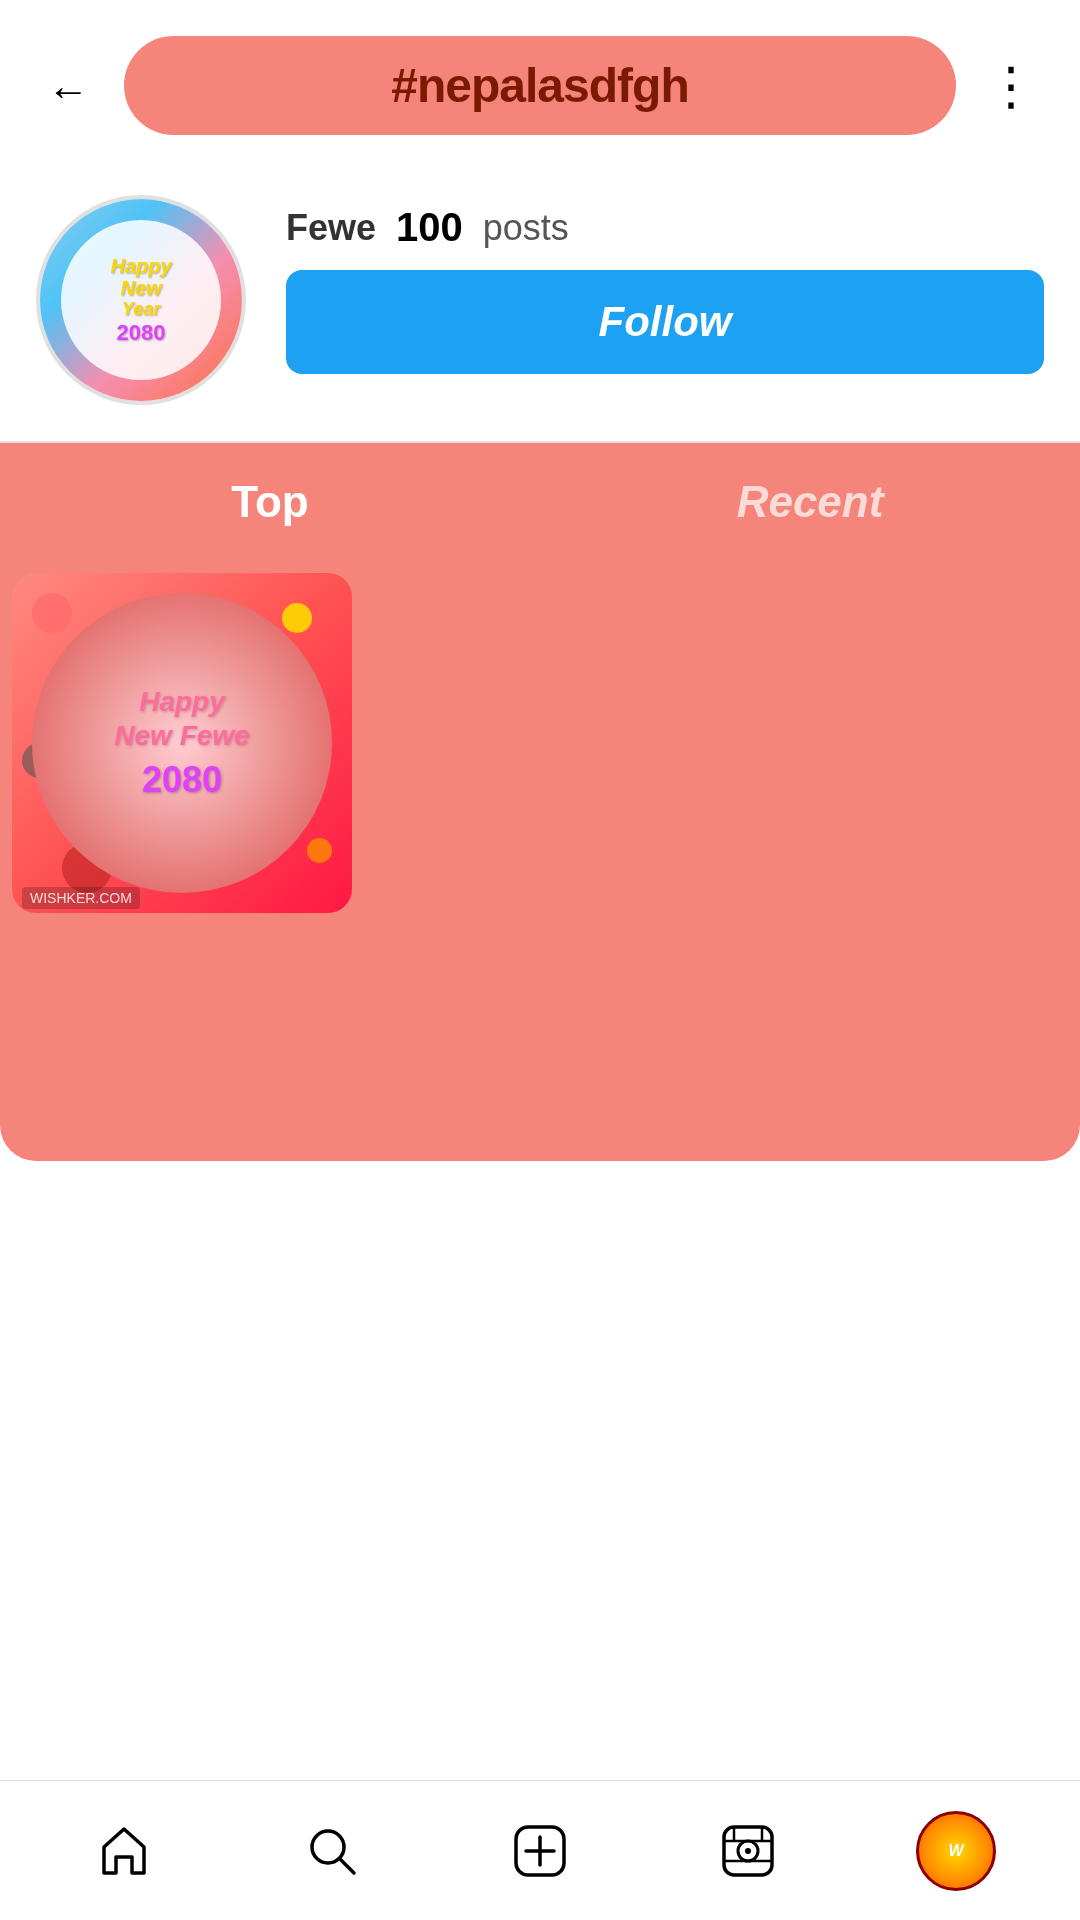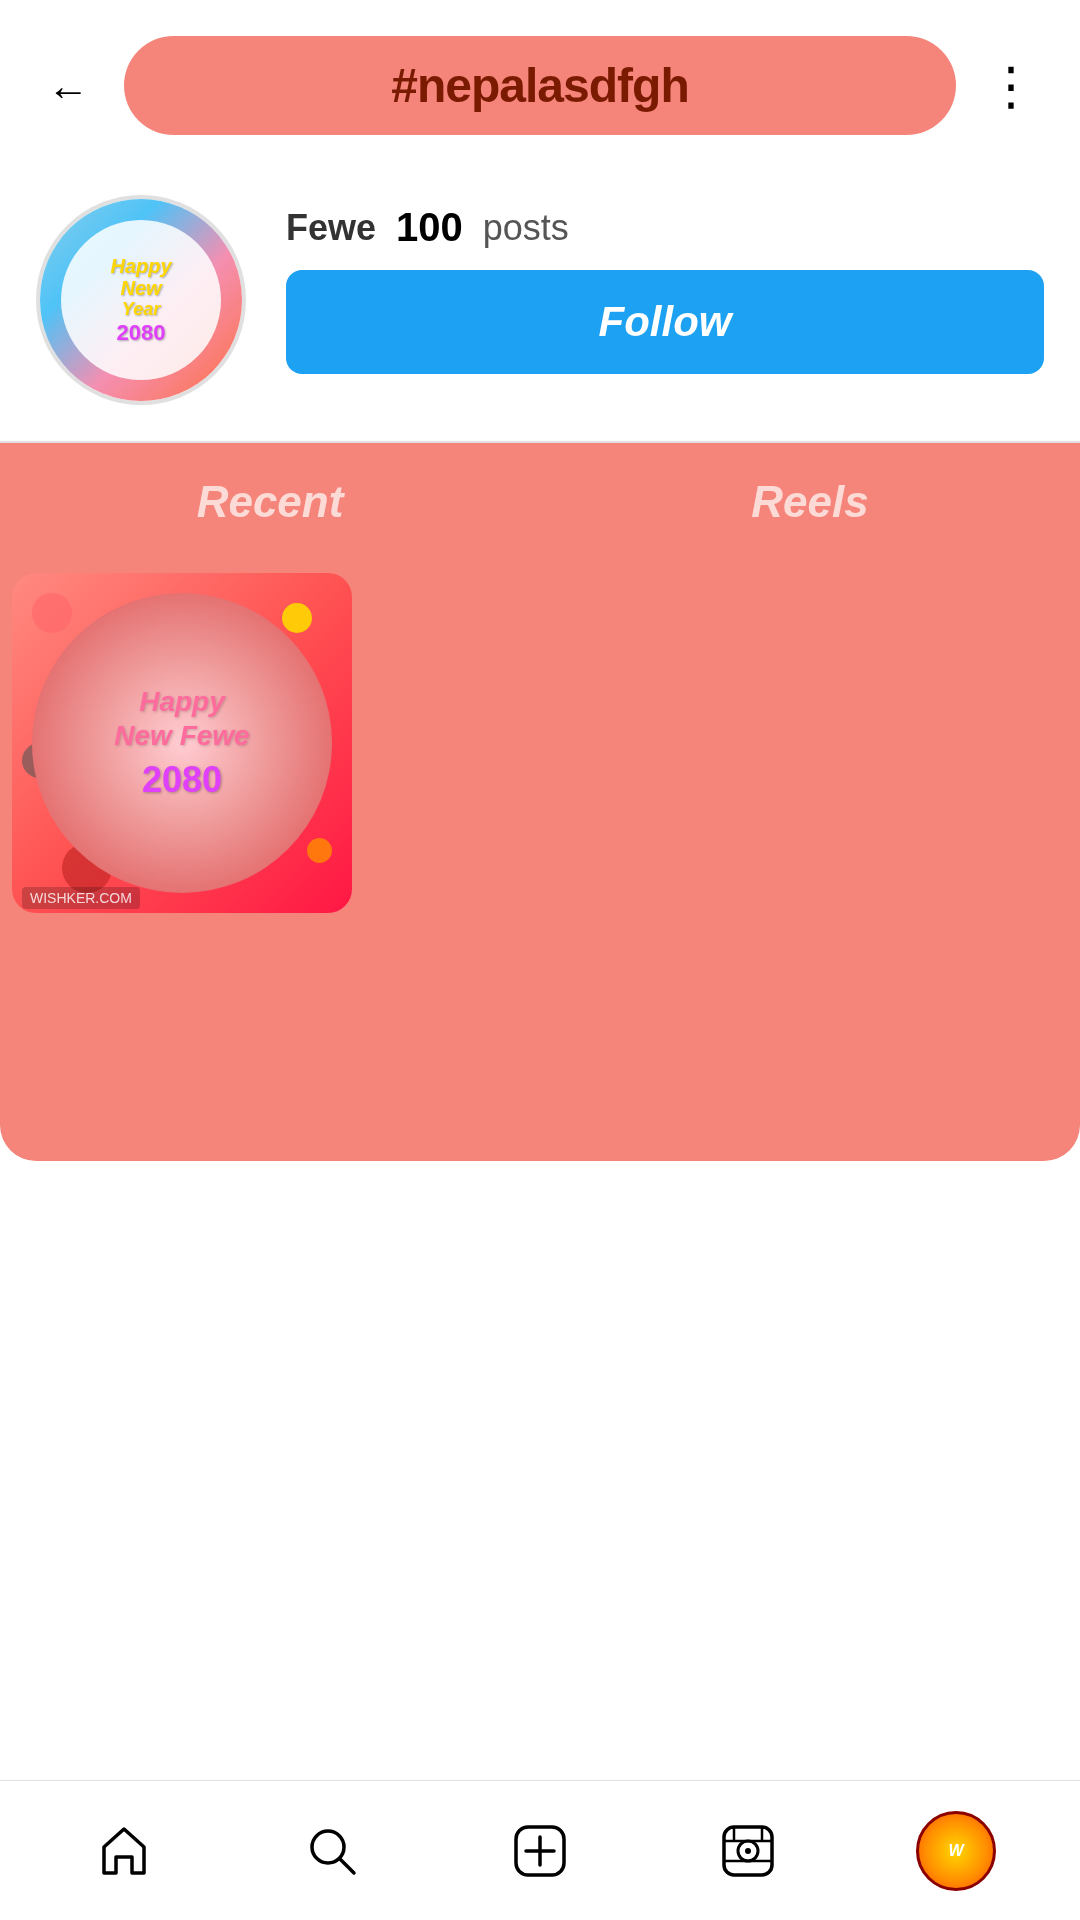--- a/index.html
+++ b/index.html
@@ -357,25 +357,25 @@
     </div>
     <button class="follow-btn">
       <span class="follow-btn-text">Follow</span>
     </button>
   </div>
 </div>
 
 <div class="divider"></div>
 
 <div class="tabs-container">
+  <div class="tab tab-active">
+    <span class="tab-label tab-label-active">Top</span>
+  </div>
   <div class="tab tab-inactive">
     <span class="tab-label tab-label-inactive">Recent</span>
-  </div>
-  <div class="tab tab-inactive">
-    <span class="tab-label tab-label-inactive">Reels</span>
   </div>
 </div>
 
 <div class="content-area">
   <div class="post-card">
     <div class="post-image">
 
       <div class="orb" style="width:40px;height:40px;background:#ff6b6b;top:20px;left:20px;opacity:0.8;"></div>
       <div class="orb" style="width:30px;height:30px;background:#ffd700;top:30px;right:40px;opacity:0.9;"></div>
       <div class="orb" style="width:25px;height:25px;background:#ff8c00;bottom:50px;right:20px;opacity:0.8;"></div>

